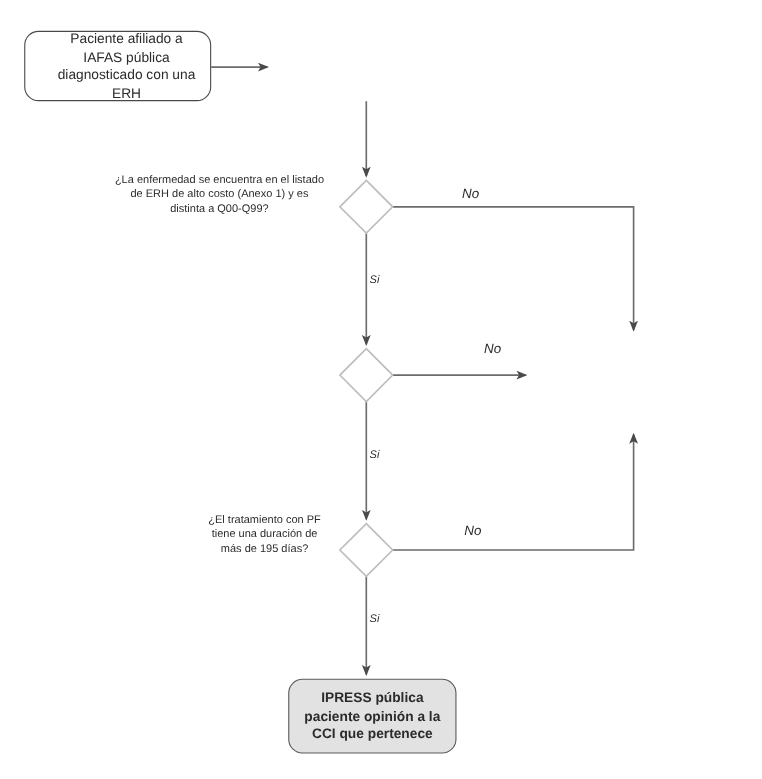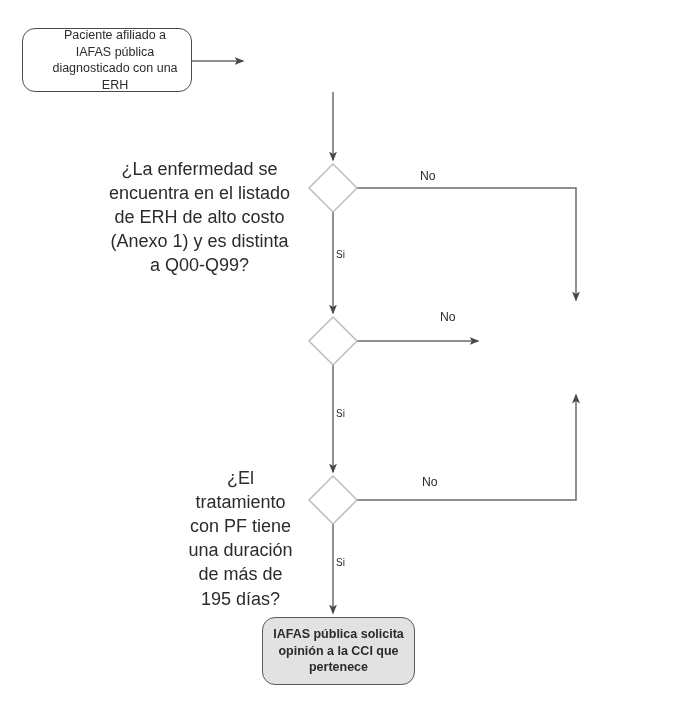--- a/index.html
+++ b/index.html
@@ -56,29 +56,30 @@
     border: 1.6px solid #5a5a5a;
     border-radius: 13px;
     background: #e2e2e2;
     font-size: 12.5px;
     font-weight: bold;
   }
   .side-label {
     position: absolute;
     text-align: center;
     color: #2b2b2b;
-    font-size: 18px;
+    font-size: 10px;
     line-height: 1.34;
     white-space: pre-line;
   }
   .edge-label {
     position: absolute;
     color: #2b2b2b;
     font-size: 12.2px;
     line-height: 1;
+    font-style: italic;
   }
   .edge-label.small {
     font-size: 10px;
   }
 </style>
 </head>
 <body>
 
 <div id="canvas">
 
@@ -113,21 +114,21 @@
     </g>
   </svg>
 
   <div class="node box-round" style="left:22px; top:28px; width:170px; height:64px;">
     <span class="node-text">Paciente afiliado a IAFAS pública diagnosticado con una ERH</span>
   </div>
 
 
 
   <div class="node box-terminal" style="left:262px; top:617px; width:153px; height:68px;">
-    <span class="node-text">IAFAS pública solicita opinión a la CCI que pertenece</span>
+    <span class="node-text">IPRESS pública paciente opinión a la CCI que pertenece</span>
   </div>
 
   <div class="side-label" style="left:103px; top:157px; width:193px;">¿La enfermedad se encuentra en el listado de ERH de alto costo (Anexo 1) y es distinta a Q00-Q99?</div>
 
 
   <div class="side-label" style="left:185px; top:466px; width:111px;">¿El tratamiento con PF tiene una duración de más de 195 días?</div>
 
   <div class="edge-label" style="left:420px; top:170px;">No</div>
 
   <div class="edge-label" style="left:440px; top:311px;">No</div>

